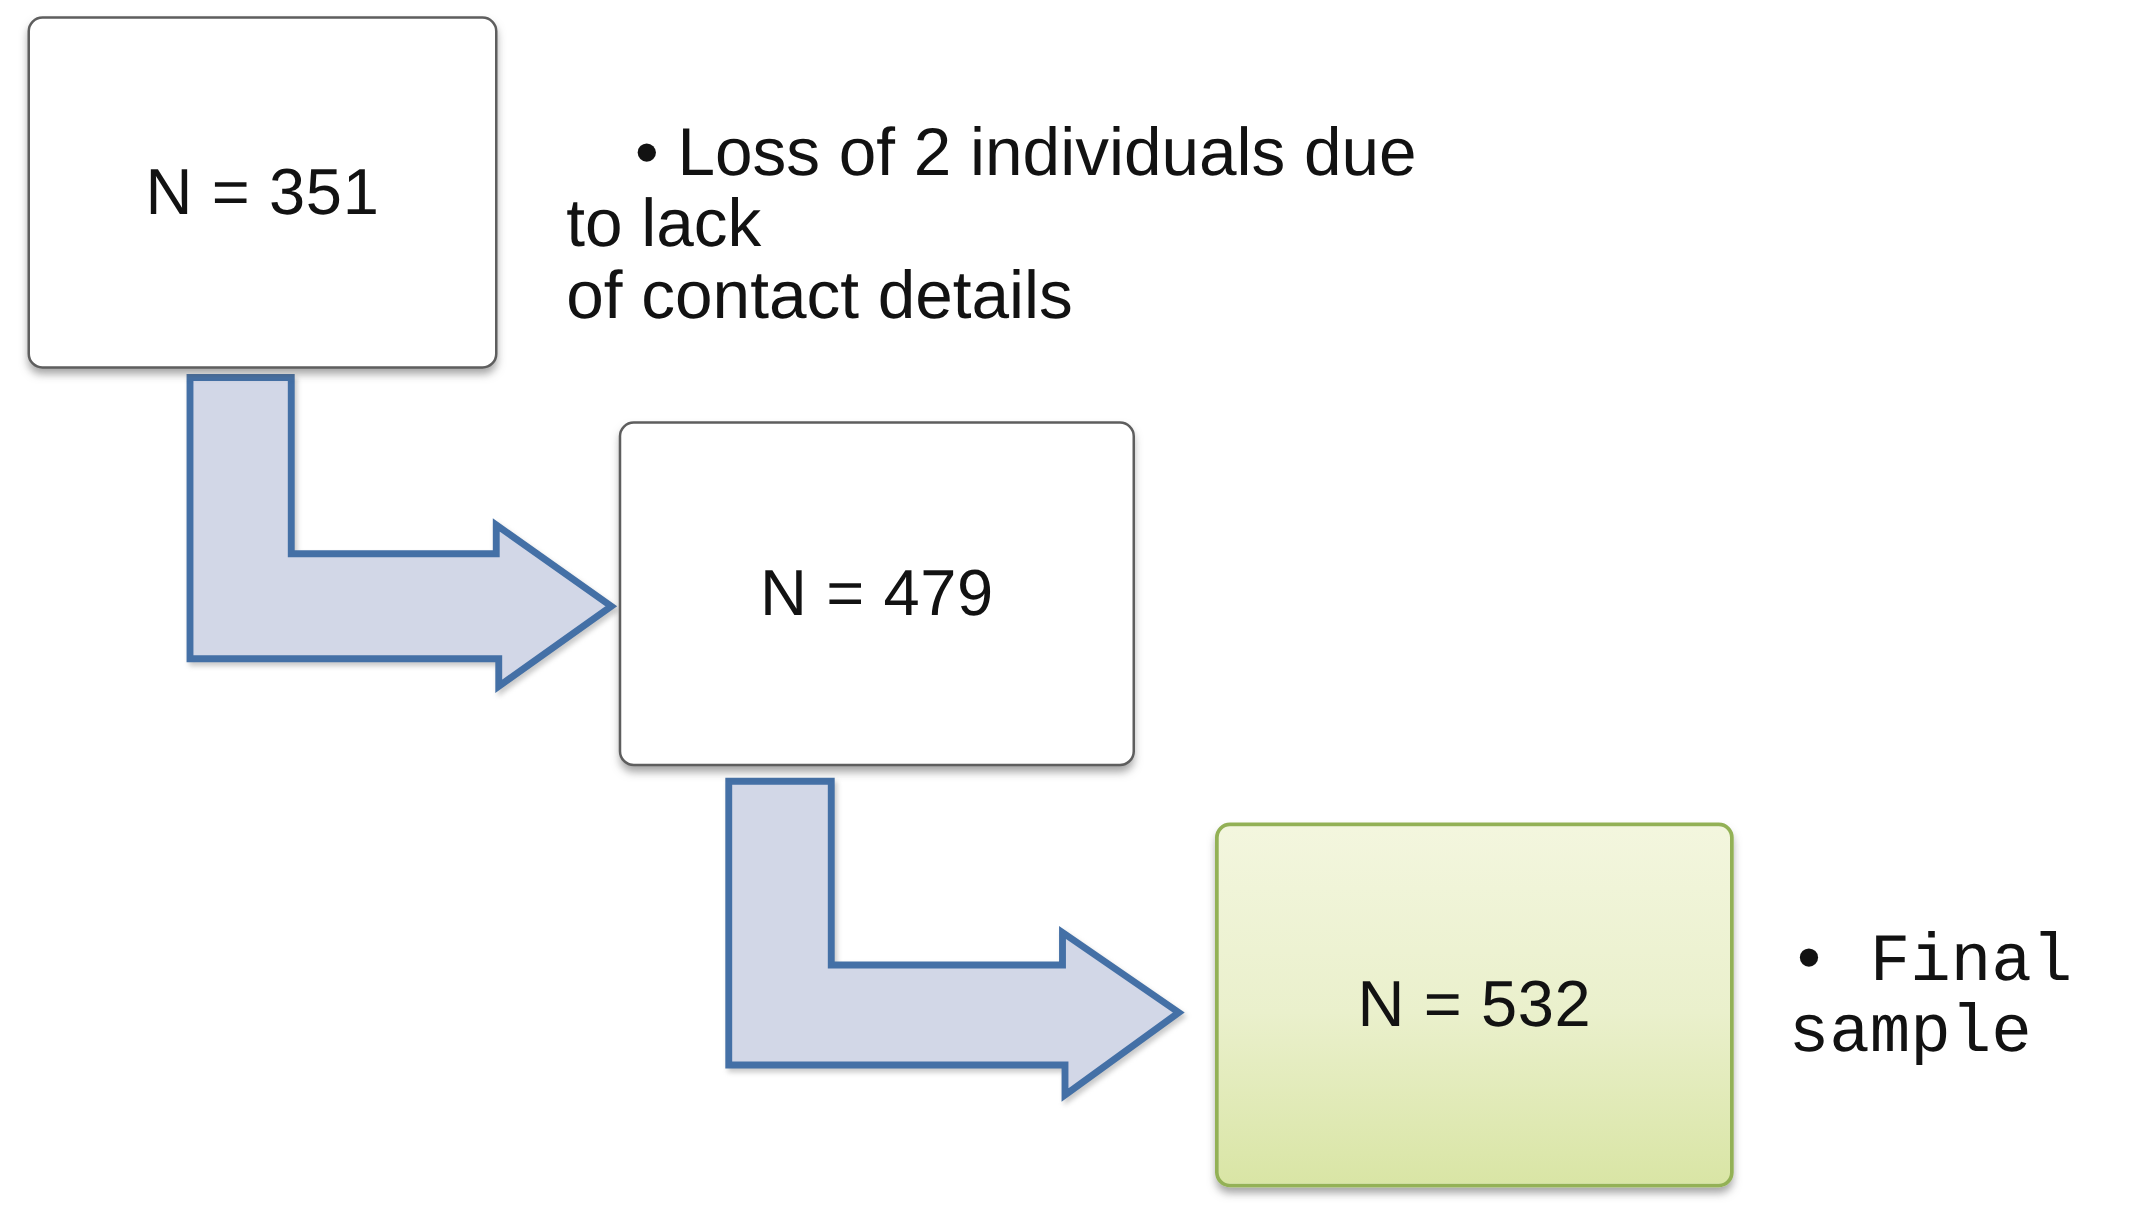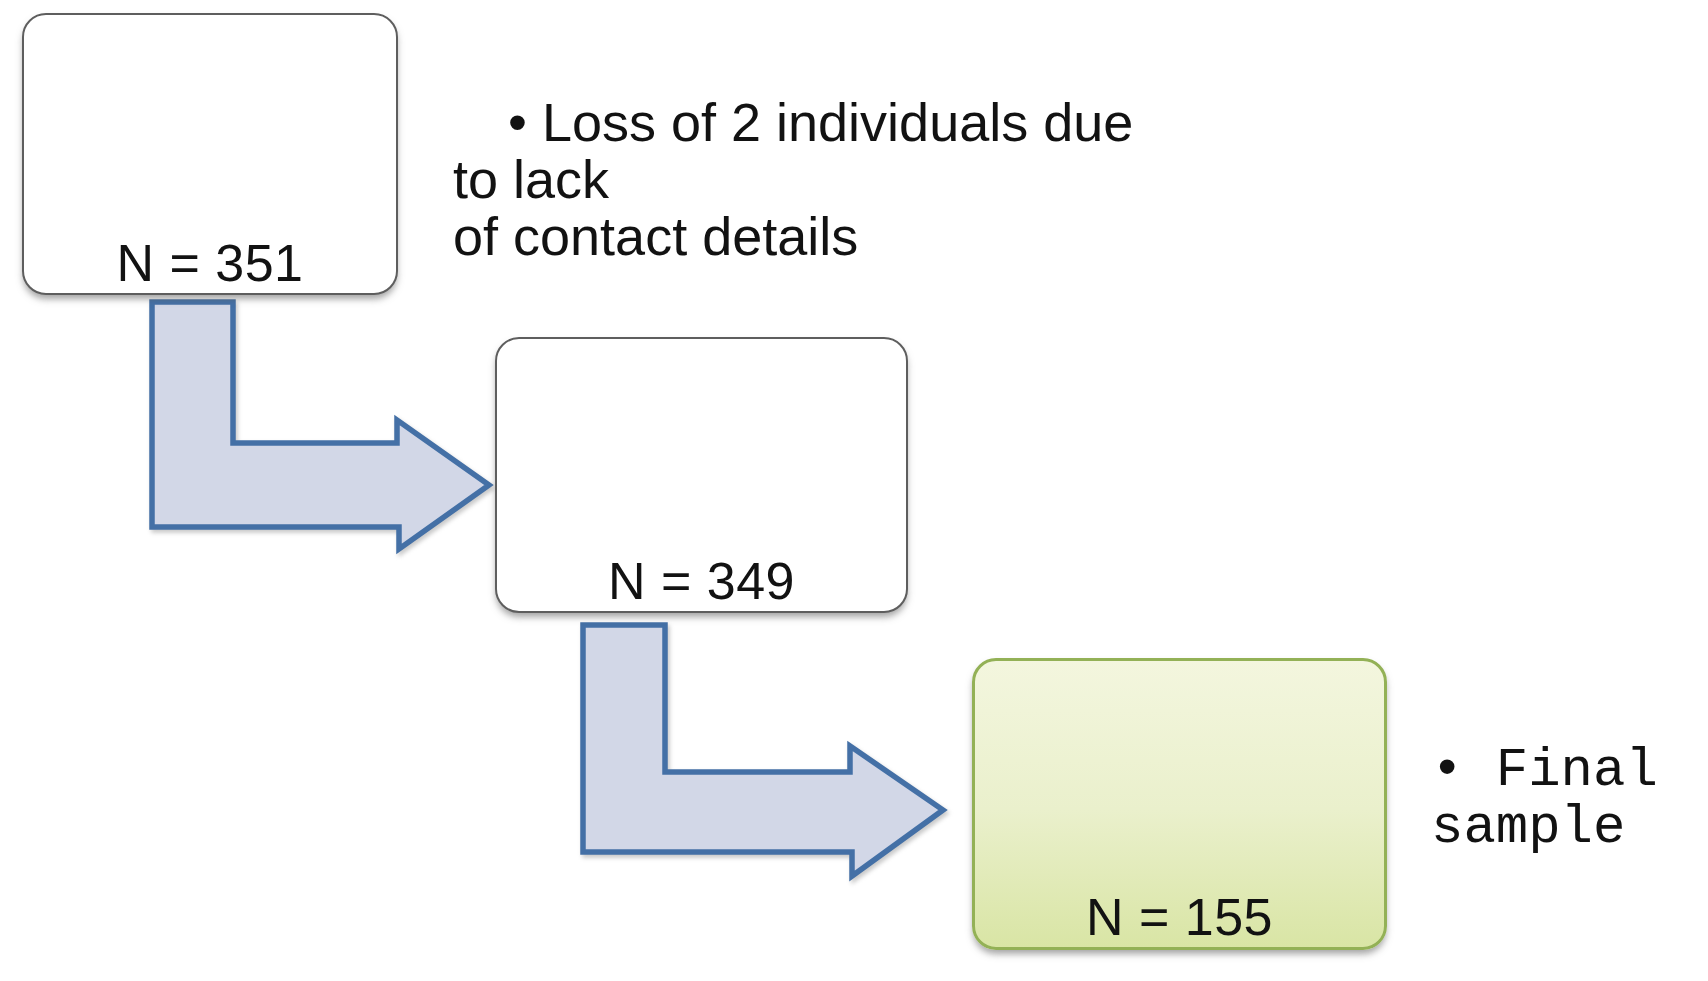--- a/index.html
+++ b/index.html
@@ -35,25 +35,25 @@
     fill: var(--arrow-fill);
     stroke: var(--arrow-stroke);
     stroke-width: 5.5;
     stroke-linejoin: miter;
     filter: drop-shadow(2px 3px 2px rgba(120,120,120,0.40));
   }
 
   .node {
     position: absolute;
     display: flex;
-    align-items: flex-end;
+    align-items: center;
     justify-content: center;
     background: var(--node-fill);
     border: 2px solid var(--node-border);
-    border-radius: 24px;
+    border-radius: 12px;
     box-shadow: 0 5px 7px -1px rgba(90,90,90,0.55);
     font-size: 52px;
     color: var(--text);
     letter-spacing: 0.5px;
   }
   .node-1 { left: 22px;  top: 13px;  width: 376px; height: 282px; }
   .node-2 { left: 495px; top: 337px; width: 413px; height: 276px; }
   .node-3 {
     left: 972px; top: 658px; width: 415px; height: 292px;
     background: linear-gradient(180deg,
@@ -83,25 +83,25 @@
   <svg class="arrow-layer" viewBox="0 0 1708 981">
     <polygon points="152,302 233,302 233,443 397,443 397,420 489,485 399,549 399,527 152,527"></polygon>
     <polygon points="583,625 665,625 665,772 850,772 850,746 943,810 852,876 852,852 583,852"></polygon>
   </svg>
 
   <div class="node node-1">
     <span>N = 351</span>
   </div>
 
   <div class="node node-2">
-    <span>N = 349</span>
+    <span>N = 479</span>
   </div>
 
   <div class="node node-3">
-    <span>N = 155</span>
+    <span>N = 532</span>
   </div>
 
   <div class="note note-1">• Loss of 2 individuals due to lack
 of contact details</div>
 
 
   <div class="note note-3">• Final sample</div>
 
 </div>
 

